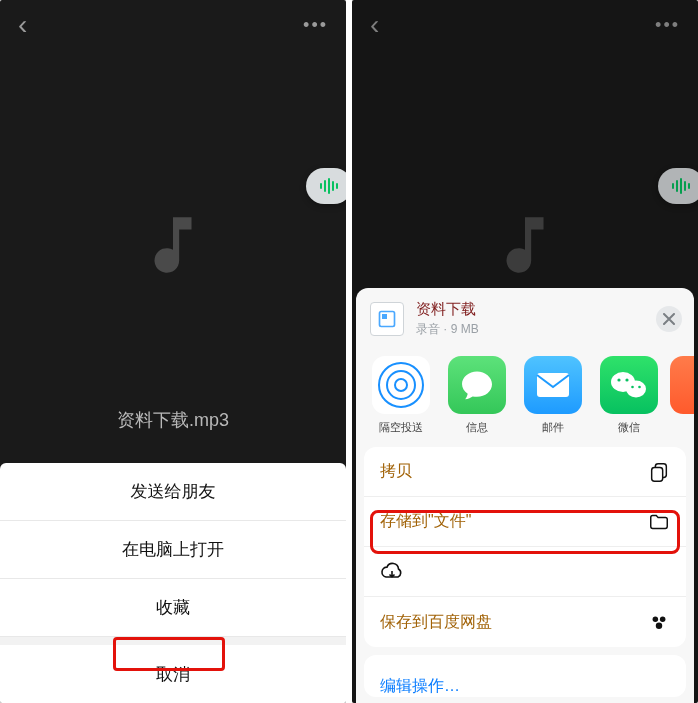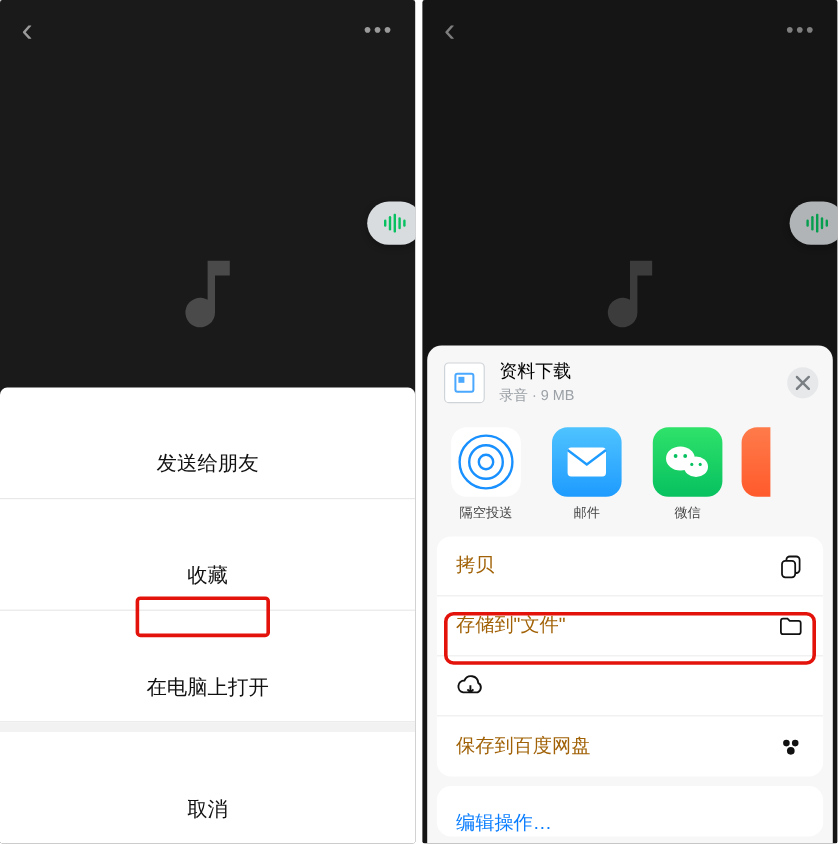--- a/index.html
+++ b/index.html
@@ -7,31 +7,31 @@
     .screen { position: relative; width: 346px; height: 703px; background: #1a1a1a; overflow: hidden; border-radius: 2px; }
     .topbar { position: absolute; top: 0; left: 0; right: 0; height: 50px; display: flex; align-items: center; justify-content: space-between; padding: 0 18px; }
     .back { color: #9a9a9a; font-size: 28px; line-height: 1; }
     .more { color: #9a9a9a; font-size: 18px; letter-spacing: 2px; }
     .music-area { position: absolute; top: 50px; left: 0; right: 0; height: 390px; display: flex; align-items: center; justify-content: center; }
     .music-note { color: #4a4a4a; }
     .vbadge { position: absolute; right: -6px; top: 168px; width: 46px; height: 36px; background: #d8dcde; border-radius: 18px; display: flex; align-items: center; justify-content: center; box-shadow: 0 2px 6px rgba(0,0,0,.3); }
     .vbadge svg { display: block; }
     .filename { position: absolute; top: 408px; left: 0; right: 0; text-align: center; color: #b8b8b8; font-size: 18px; }
     .sheet1 { position: absolute; bottom: 0; left: 0; right: 0; background: #fff; border-radius: 6px 6px 0 0; }
-    .menu-item { height: 58px; display: flex; align-items: center; justify-content: center; font-size: 17px; color: #111; border-bottom: 1px solid #e8e8e8; margin-top: 35px; }
+    .menu-item { height: 58px; display: flex; align-items: center; justify-content: center; font-size: 17px; color: #111; border-bottom: 1px solid #e8e8e8; }
     .menu-item:nth-child(5) { border-bottom: none; }
     .menu-sep { height: 8px; background: #f2f2f2; }
     .redbox1 { position: absolute; left: 113px; top: 174px; width: 112px; height: 34px; border: 3px solid #e3120b; border-radius: 4px; pointer-events: none; }
 
     .overlay { position: absolute; top: 0; left: 0; right: 0; bottom: 0; background: rgba(0,0,0,.18); }
     .sheet2 { position: absolute; bottom: 0; left: 4px; right: 4px; background: #f7f7f7; border-radius: 12px 12px 0 0; padding-bottom: 6px; }
     .sheet2-head { display: flex; align-items: center; padding: 12px 12px 12px 14px; gap: 12px; }
     .file-ico { width: 34px; height: 34px; border: 1px solid #cfd4d8; border-radius: 4px; display: flex; align-items: center; justify-content: center; background: #fff; }
     .file-info { flex: 1; }
-    .file-title { font-size: 15px; color: #000000; }
+    .file-title { font-size: 15px; color: #7f1d1d; }
     .file-meta { font-size: 12px; color: #9aa0a6; margin-top: 2px; }
     .close-btn { width: 26px; height: 26px; border-radius: 50%; background: #e6e8ea; display: flex; align-items: center; justify-content: center; color: #7a7f84; font-size: 14px; }
     .share-row { display: flex; padding: 6px 0 6px 10px; gap: 6px; overflow: hidden; align-items: flex-start; }
     .share-item { display: flex; flex-direction: column; align-items: center; width: 78px; }
     .share-ico { width: 58px; height: 58px; border-radius: 13px; display: flex; align-items: center; justify-content: center; margin-bottom: 6px; }
     .share-lbl { font-size: 11px; color: #444; }
     .share-item.cut { width: 24px; }
     .share-item.cut .share-ico { width: 24px; border-radius: 13px 0 0 13px; }
     .actions { margin: 6px 8px 0; background: #fff; border-radius: 12px; overflow: hidden; }
     .action-row { height: 50px; display: flex; align-items: center; justify-content: space-between; padding: 0 16px; font-size: 16px; color: #a16207; border-bottom: 1px solid #eee; }
@@ -63,22 +63,22 @@
           <line x1="6" y1="3" x2="6" y2="13"></line>
           <line x1="10" y1="1" x2="10" y2="15"></line>
           <line x1="14" y1="4" x2="14" y2="12"></line>
           <line x1="18" y1="6" x2="18" y2="10"></line>
         </g>
       </svg>
   </div>
   <div class="filename">资料下载.mp3</div>
   <div class="sheet1">
     <div class="menu-item">发送给朋友</div>
+    <div class="menu-item">在电脑上打开</div>
     <div class="menu-item">收藏</div>
-    <div class="menu-item">在电脑上打开</div>
     <div class="menu-sep"></div>
     <div class="menu-item">取消</div>
     <div class="redbox1"></div>
   </div>
 </div>
 
 <div class="screen">
   <div class="topbar">
     <div class="back">‹</div>
     <div class="more">•••</div>
@@ -124,20 +124,28 @@
         <div class="share-ico" style="background:#fff;">
           <div class="airdrop-ring">
               <div class="airdrop-ring2">
                 <div class="airdrop-ring3"></div>
               </div>
             </div>
         </div>
         <div class="share-lbl">隔空投送</div>
       </div>
       <div class="share-item">
+        <div class="share-ico" style="background:linear-gradient(#5de27a,#34c759);">
+          <svg width="36" height="36" viewBox="0 0 24 24">
+              <path fill="#fff" d="M12 3C6.5 3 2 6.8 2 11.4c0 2.6 1.5 4.9 3.8 6.4-.2 1-.8 2.6-1.7 3.7 2-.2 4-1.2 5-1.9 1 .2 1.9.3 2.9.3 5.5 0 10-3.8 10-8.4S17.5 3 12 3z"></path>
+            </svg>
+        </div>
+        <div class="share-lbl">信息</div>
+      </div>
+      <div class="share-item">
         <div class="share-ico" style="background:linear-gradient(#4fc3ff,#1e9bff);">
           <svg width="36" height="28" viewBox="0 0 36 28">
               <rect x="2" y="2" width="32" height="24" rx="3" fill="#fff"></rect>
               <path d="M2 4 L18 16 L34 4" stroke="#1e9bff" stroke-width="2" fill="none"></path>
             </svg>
         </div>
         <div class="share-lbl">邮件</div>
       </div>
       <div class="share-item">
         <div class="share-ico" style="background:linear-gradient(#2fe26a,#07c160);">

